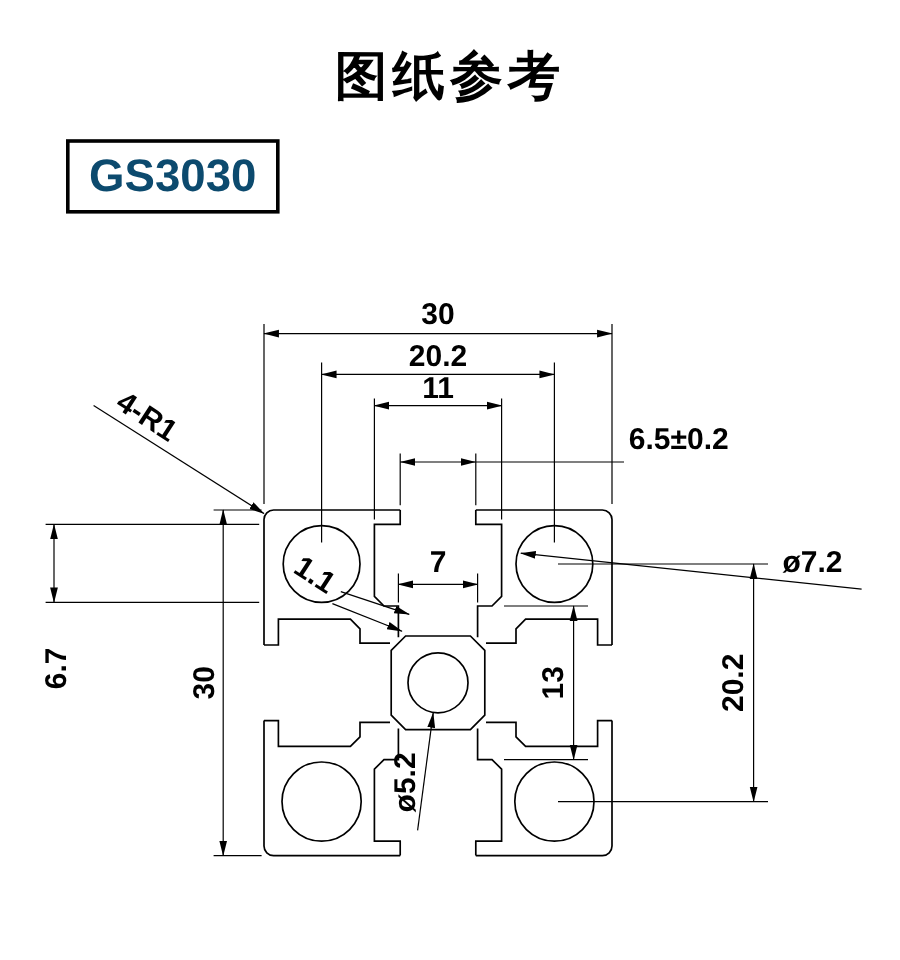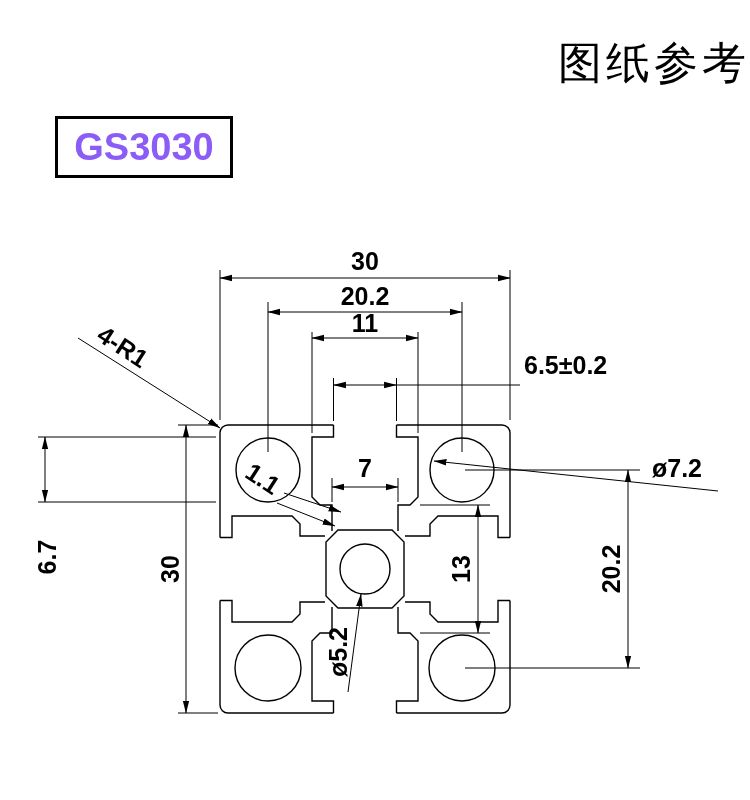--- a/index.html
+++ b/index.html
@@ -3,27 +3,27 @@
 <meta charset="utf-8">
 <style>
   html,body{margin:0;padding:0;}
   body{
     width:750px;height:800px;position:relative;overflow:hidden;
     background:#ffffff;color:#000;
     font-family:"Liberation Sans", sans-serif;
   }
   .title{
     position:absolute;top:34px;left:0;width:100%;
-    text-align:right;font-size:44px;font-weight:normal;
+    text-align:center;font-size:44px;font-weight:bold;
     letter-spacing:4px;margin:0;color:#000;
   }
   .model-box{
     position:absolute;left:55px;top:116px;width:172px;height:56px;
     border:3px solid #000;display:flex;align-items:center;justify-content:center;
-    font-size:38px;font-weight:bold;color:#8b5cf6;
+    font-size:38px;font-weight:bold;color:#0c4a6e;
   }
   svg.drawing{position:absolute;left:0;top:0;}
   svg.drawing text{
     font-family:"Liberation Sans", sans-serif;
     font-weight:bold;font-size:25px;fill:#000;
   }
   .geo{stroke:#000;stroke-width:1.4;fill:none;}
   .thin{stroke:#000;stroke-width:1;fill:none;}
 </style>
 </head>

